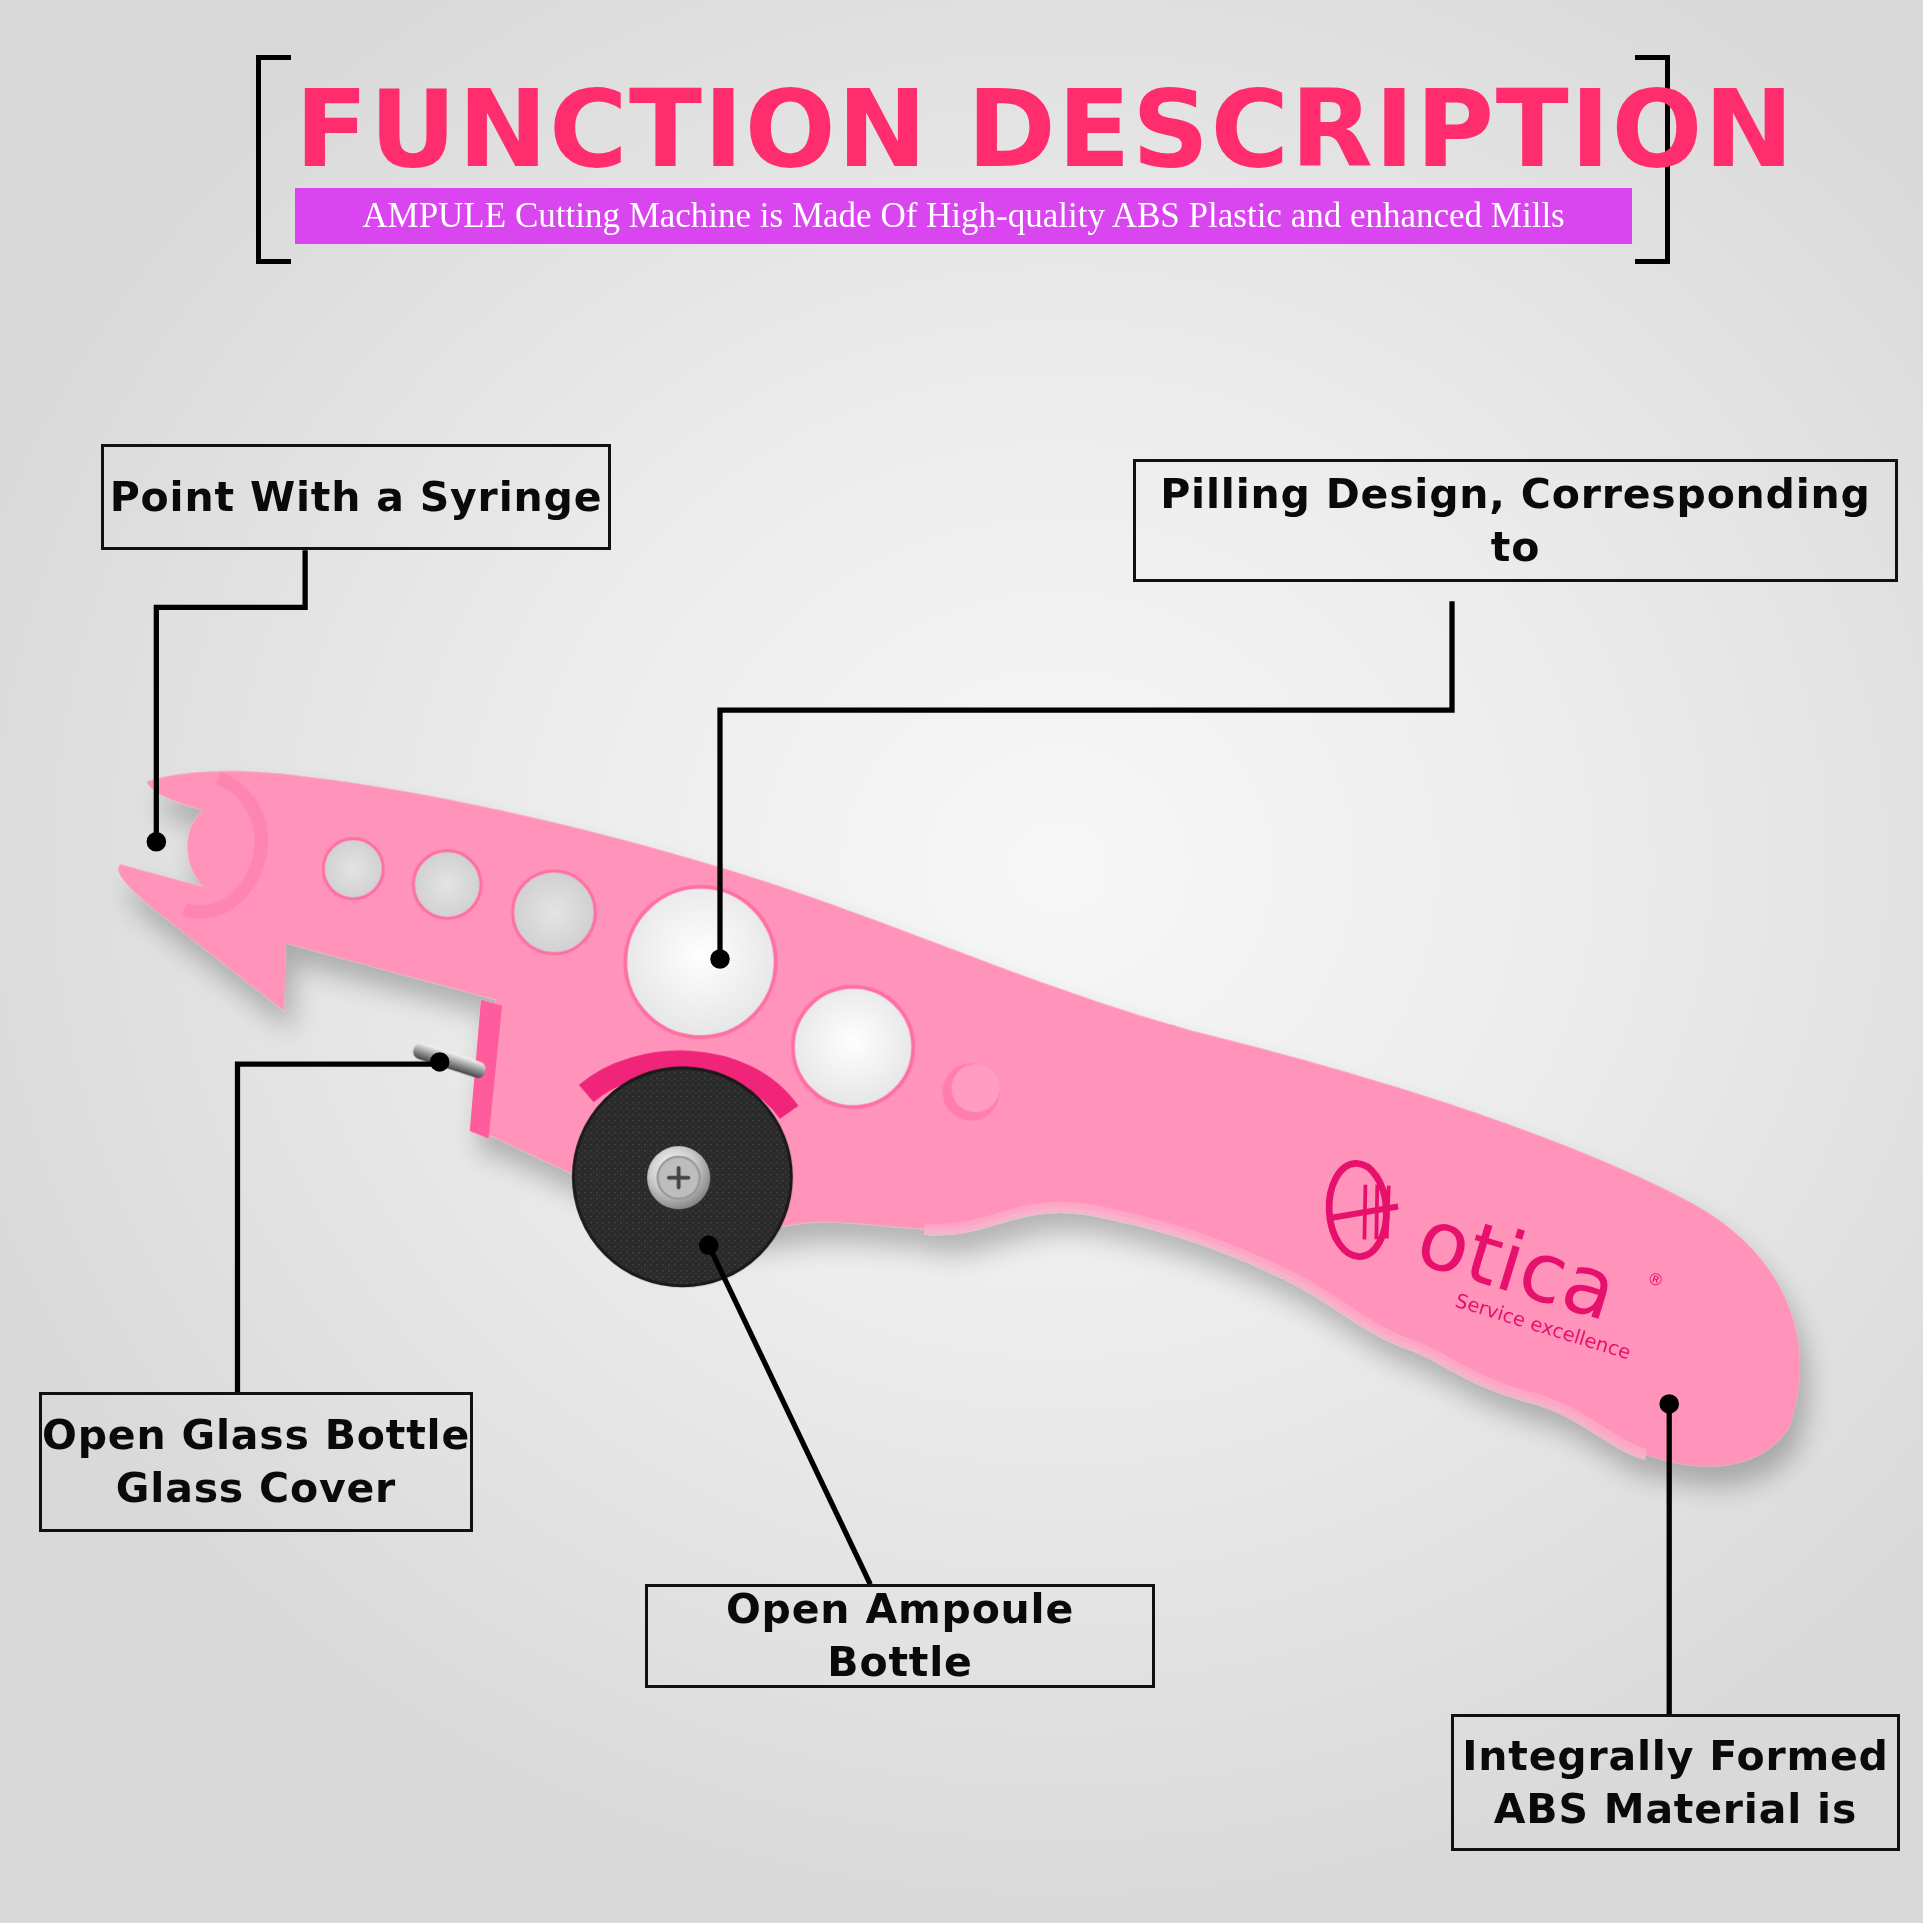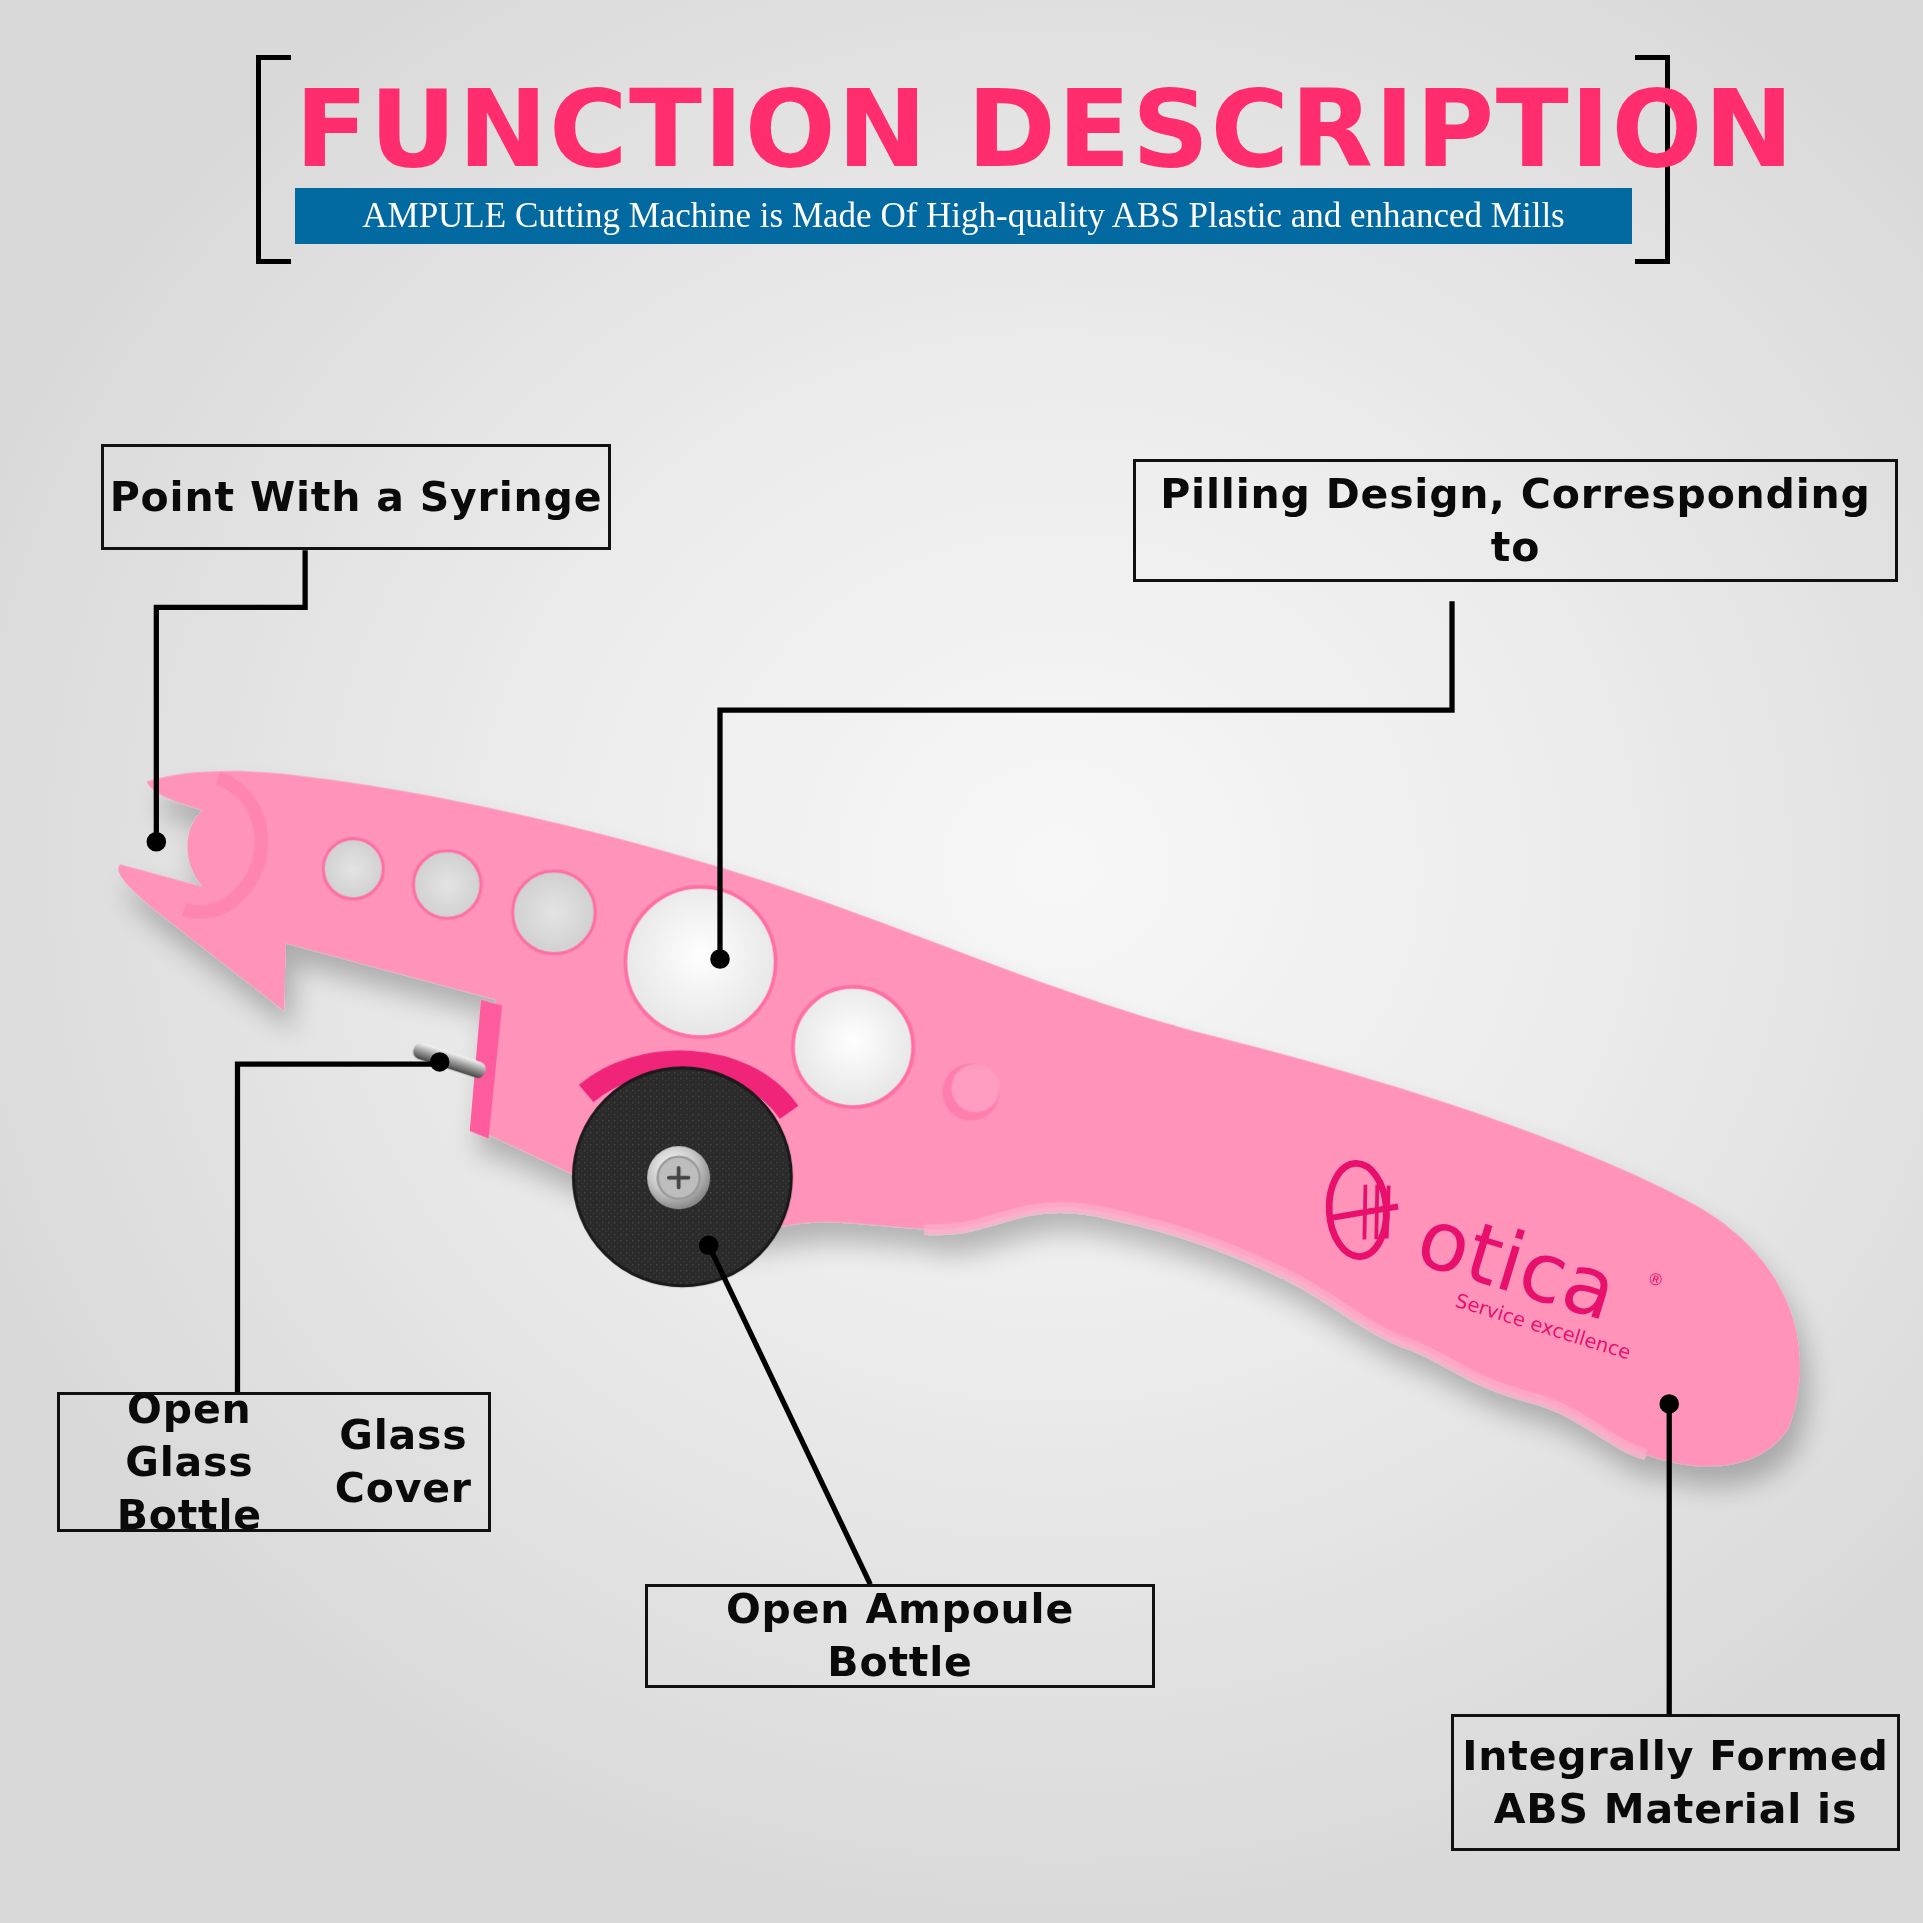--- a/index.html
+++ b/index.html
@@ -6,21 +6,21 @@
   body{width:1924px;height:1924px;position:relative;overflow:hidden;
     background:radial-gradient(ellipse 60% 55% at 55% 45%, #f7f7f7 0%, #ececec 45%, #d9d9d9 100%);
     font-family:"DejaVu Sans","Liberation Sans",sans-serif;}
   .title-bracket{position:absolute;left:256px;top:55px;width:1414px;height:209px;}
   .bracket-l,.bracket-r{position:absolute;top:0;width:35px;height:209px;border:5.3px solid #000;box-sizing:border-box;}
   .bracket-l{left:0;border-right:none;}
   .bracket-r{right:0;border-left:none;}
   .title-text{position:absolute;left:39px;right:39px;top:13.5px;text-align:center;
     font-family:"DejaVu Sans","Liberation Sans",sans-serif;font-weight:bold;
     font-size:107px;line-height:120px;letter-spacing:1.5px;color:#ff2d6e;white-space:nowrap;}
-  .subtitle-bar{position:absolute;left:39px;right:38px;top:133px;height:56px;background:#0369a1;
+  .subtitle-bar{position:absolute;left:39px;right:38px;top:133px;height:56px;background:#d946ef;
     display:flex;align-items:center;justify-content:center;}
   .subtitle-text{color:#fff;font-family:"Liberation Serif","DejaVu Serif",serif;font-size:35px;white-space:nowrap;}
   .callout{position:absolute;border:3px solid #111;box-sizing:border-box;background:transparent;
     display:flex;align-items:center;justify-content:center;text-align:center;
     font-family:"DejaVu Sans","Liberation Sans",sans-serif;font-weight:bold;color:#0a0a0a;
     font-size:41px;line-height:53px;letter-spacing:0.8px;margin-left:30px;}
   svg.overlay{position:absolute;left:0;top:0;}
 </style>
 </head>
 <body>
@@ -160,21 +160,21 @@
 </svg>
 
 <div class="callout" style="left:71px;top:444px;width:510px;height:106px;">
   <span>Point With a Syringe</span>
 </div>
 
 <div class="callout" style="left:1103px;top:459px;width:765px;height:123px;flex-direction:column;">
   <span>Pilling Design, Corresponding to</span>
 </div>
 
-<div class="callout" style="left:27px;top:1392px;width:434px;height:140px;flex-direction:row;">
+<div class="callout" style="left:9px;top:1392px;width:434px;height:140px;flex-direction:column;">
   <span>Open Glass Bottle</span>
   <span>Glass Cover</span>
 </div>
 
 <div class="callout" style="left:615px;top:1584px;width:510px;height:104px;justify-content:center;">
   <span>Open Ampoule Bottle</span>
 </div>
 
 <div class="callout" style="left:1421px;top:1714px;width:449px;height:137px;flex-direction:column;">
   <span>Integrally Formed</span>

